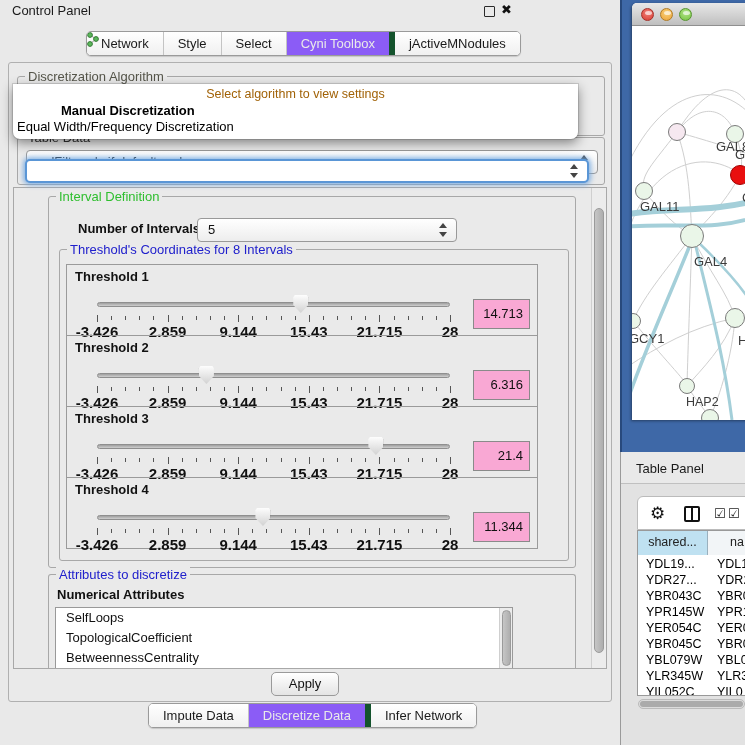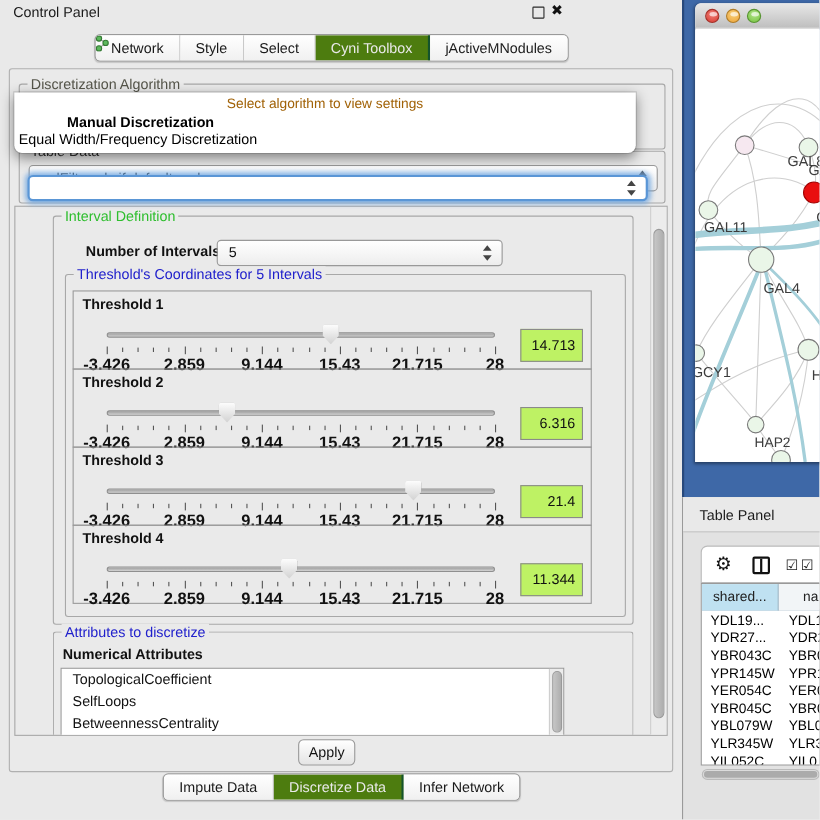--- a/index.html
+++ b/index.html
@@ -10,21 +10,21 @@
   
   #control-panel { left:0; top:0; width:620px; height:745px; background:#e9e9e9; }
   #titlebar { left:0; top:0; width:620px; height:22px; }
   #titlebar .title { position:absolute; left:12px; top:3px; font-size:13px; color:#1a1a1a; }
   #float-icon { position:absolute; left:484px; top:6px; width:11px; height:11px; border:1.5px solid #2a2a2a; border-radius:1px; }
   #close-icon { position:absolute; left:501px; top:2px; font-size:13px; font-weight:bold; color:#111; }
 
   .seg-bar { display:flex; height:25px; border:1px solid #9a9a9a; border-radius:5px; background:#fdfdfd; overflow:hidden; box-shadow:0 1px 1px rgba(0,0,0,.15); }
   .seg { display:flex; align-items:center; padding:4px 14px; font-size:13px; font-weight:500; color:#1a1a1a; border-right:1px solid #c4c4c4; background:linear-gradient(#ffffff,#f0f0f0); white-space:nowrap; }
   .seg:last-child { border-right:none; }
-  .seg.sel { background:#4d7c0f; color:#e9e9e9; border-right:2px solid #14532d;text-align:right; }
+  .seg.sel { background:#8b5cf6; color:#e9e9e9; border-right:6px solid #14532d;text-align:right; }
   #top-tabs { left:86px; top:31px; }
   #bottom-tabs { left:148px; top:703px; }
 
   #main-panel { left:8px; top:62px; width:604px; height:640px; background:#eaeaea; border:1px solid #b0b0b0; border-radius:3px; }
 
   .groupbox { position:absolute; border:1px solid #a8a8a8; border-radius:3px; }
   .groupbox > .gtitle { position:absolute; top:-8px; left:7px; background:#eaeaea; padding:0 3px; font-size:13px; white-space:nowrap; }
   .t-green { color:#2ebe2e; }
   .t-blue  { color:#2020cc; }
   .t-dim   { color:#55554a; }
@@ -51,27 +51,27 @@
   
   .th-row { position:relative; width:472px; height:72px; border:1px solid #9a9a9a; margin-top:-1px; }
   .th-row:first-child { margin-top:0; }
   .th-label { position:absolute; left:8px; top:4px; font-weight:bold; font-size:13px; }
   .slider { position:absolute; left:30px; top:28px; width:353px; height:42px; }
   .track { position:absolute; left:0; top:9px; width:353px; height:5px; border:1px solid #8f8f8f; border-radius:3px; background:linear-gradient(#9f9f9f,#cfcfcf); }
   .thumb-pt { position:absolute; top:2px; width:15px; height:18px; background:linear-gradient(#fdfdfd,#d2d2d2); clip-path:polygon(10% 0,90% 0,100% 12%,100% 55%,50% 100%,0 55%,0 12%); filter:drop-shadow(0 0 1px #7e7e7e); }
   .tick { position:absolute; top:22px; width:1px; background:#555; }
   .tick.maj { height:7px; } .tick.min { height:4px; top:23px; }
   .scale-lab { position:absolute; top:30px; transform:translateX(-50%); font-size:15px; font-weight:bold; color:#111; white-space:nowrap; }
-  .val-box { position:absolute; left:406px; top:34px; width:57px; height:30px; background:#bef264; border:1px solid #8a8a8a; font-size:13px; line-height:28px; text-align:right; padding-right:6px; }
+  .val-box { position:absolute; left:406px; top:34px; width:57px; height:30px; background:#f9a8d4; border:1px solid #8a8a8a; font-size:13px; line-height:28px; text-align:right; padding-right:6px; }
 
   
   #attr-list { position:absolute; left:6px; top:32px; width:458px; height:64px; background:#fff; border:1px solid #999; overflow:hidden; }
   .attr-item { font-size:13px; line-height:20px; padding-left:10px; color:#111; white-space:nowrap; }
 
-  #apply-btn { left:262px; top:609px; width:52px; height:24px; background:linear-gradient(#ffffff,#e4e4e4); border:1px solid #9a9a9a; border-radius:5px; font-size:13px; text-align:center; line-height:22px; }
+  #apply-btn { left:262px; top:609px; width:68px; height:24px; background:linear-gradient(#ffffff,#e4e4e4); border:1px solid #9a9a9a; border-radius:5px; font-size:13px; text-align:center; line-height:22px; }
 
   
   #desktop { left:620px; top:0; width:125px; height:452px; background:#3e68a7; border-left:2px solid #28497c; }
   #net-window { position:absolute; left:10px; top:3px; width:120px; height:417px; background:#fff; border-radius:5px 0 0 0; box-shadow:-1px 1px 3px rgba(0,0,0,.4); }
   #net-titlebar { position:absolute; left:0; top:0; right:0; height:23px; background:linear-gradient(#e8e8e8,#bfbfbf); border-bottom:1px solid #8f8f8f; border-radius:5px 0 0 0; }
   .light { position:absolute; top:5px; width:13px; height:13px; border-radius:50%; }
   .light::after { content:""; position:absolute; left:2.5px; top:1.5px; width:7px; height:4px; border-radius:50%; background:rgba(255,255,255,.65); }
   #light-red   { left:9px;  background:radial-gradient(circle at 50% 35%,#f08078,#d83a30); border:1px solid #a33029; }
   #light-yellow{ left:28px; background:radial-gradient(circle at 50% 35%,#f8d077,#eda33a); border:1px solid #b07c26; }
   #light-green { left:47px; background:radial-gradient(circle at 50% 35%,#b2e48a,#74c23e); border:1px solid #579431; }
@@ -161,21 +161,21 @@
 
       <div class="groupbox" style="left:34px; top:8px; width:528px; height:372px;">
         <span class="gtitle t-green">Interval Definition</span>
         <span class="bold-label" style="left:29px; top:24px;">Number of Intervals</span>
         <div class="combo" style="left:148px; top:21px; width:260px; height:24px;">
           <span>5</span>
           <span class="spin"></span>
         </div>
 
         <div class="groupbox" style="left:10px; top:52px; width:510px; height:312px;">
-          <span class="gtitle t-blue">Threshold's Coordinates for 5 Intervals</span>
+          <span class="gtitle t-blue">Threshold's Coordinates for 8 Intervals</span>
           <div id="threshold-rows" style="position:absolute; left:6px; top:14px;">
               <div class="th-row">
                 <div class="th-label">Threshold 1</div>
                 <div class="slider">
                   <div class="track"></div>
                   <div class="thumb-pt" style="left: 196.251px;"></div>
                   <div class="tick maj" style="left: 0px;"></div>
                   <div class="tick min" style="left: 14.12px;"></div>
                   <div class="tick min" style="left: 28.24px;"></div>
                   <div class="tick min" style="left: 42.36px;"></div>
@@ -334,22 +334,22 @@
         </div>
       </div>
 
       <div class="groupbox" style="left:34px; top:386px; width:528px; height:96px; border-bottom:none;">
         <span class="gtitle t-blue">Attributes to discretize</span>
         <span class="bold-label" style="left:8px; top:12px;">Numerical Attributes</span>
         <div id="attr-list">
           <div class="vscroll" style="right:0; width:13px;">
             <div class="thumb" style="top:2px; height:56px; width:9px;"></div>
           </div>
-        <div class="attr-item">TopologicalCoefficient</div>
-            <div class="attr-item">SelfLoops</div>
+        <div class="attr-item">SelfLoops</div>
+            <div class="attr-item">TopologicalCoefficient</div>
             <div class="attr-item">BetweennessCentrality</div>
           </div>
       </div>
     </div>
 
     <div id="apply-btn" class="abs">Apply</div>
   </div>
 
   <div id="bottom-tabs" class="seg-bar abs">
     <span class="seg">

